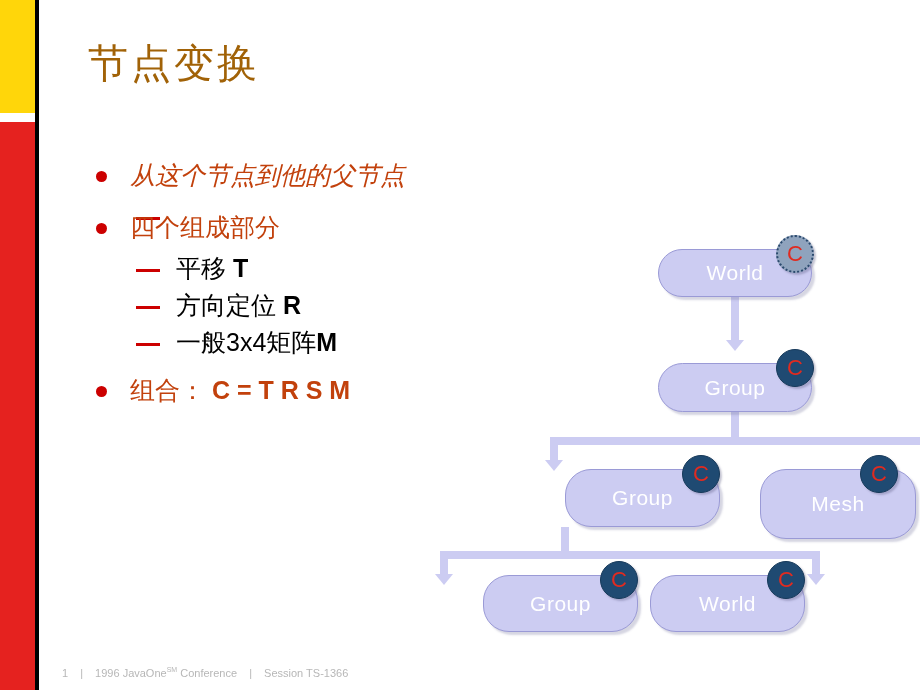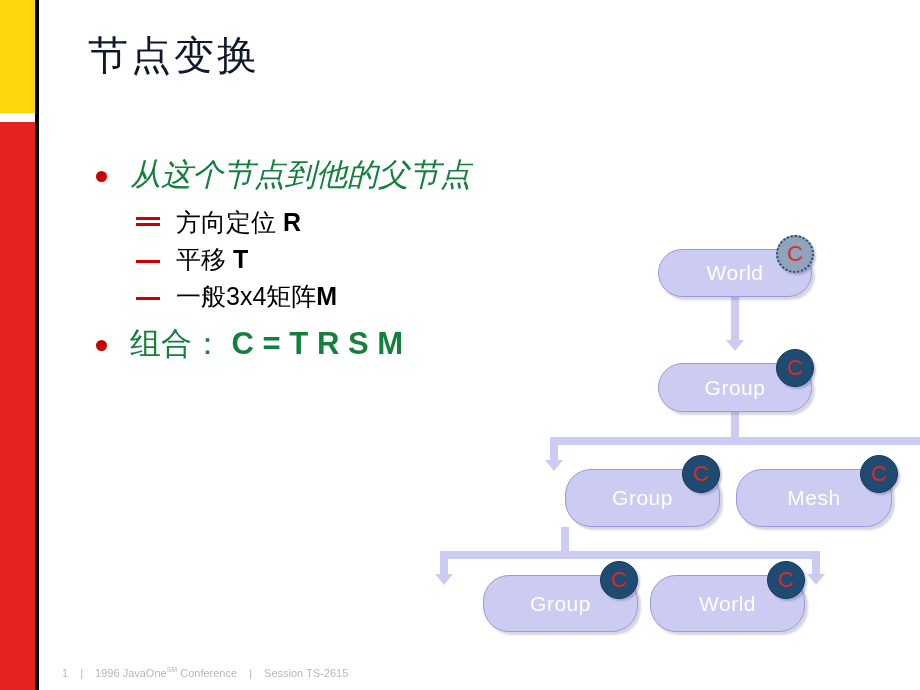--- a/index.html
+++ b/index.html
@@ -41,41 +41,41 @@
     top: 0;
     width: 4px;
     height: 690px;
     background: #000000;
   }
 
   
   .title {
     position: absolute;
     left: 88px;
-    top: 29px;
+    top: 37px;
     font-size: 40px;
     line-height: 52px;
-    color: #0f172a;
+    color: #a16207;
     letter-spacing: 3px;
     white-space: nowrap;
   }
 
   
   .body-area {
     position: absolute;
     left: 88px;
     top: 152px;
     width: 470px;
   }
   .lvl1 {
     position: relative;
     padding-left: 42px;
-    font-size: 31px;
+    font-size: 25px;
     line-height: 46px;
-    color: #15803d;
+    color: #c2410c;
     white-space: nowrap;
   }
   .lvl1.ital { font-style: italic; }
   .lvl1 .dot {
     position: absolute;
     left: 8px;
     top: 19px;
     width: 11px;
     height: 11px;
     border-radius: 50%;
@@ -195,29 +195,33 @@
       <span class="dot"></span>
       <span>从这个节点到他的父节点</span>
     </div>
 
     <div class="lvl2">
       <span class="dash"></span>
     </div>
 
     <div class="spacer-sm"></div>
 
+    <div class="lvl1">
+      <span class="dot"></span>
+      <span>四个组成部分</span>
+    </div>
+
+    <div class="lvl2">
+      <span class="dash"></span>
+      <span>平移 </span><span class="bold">T</span>
+    </div>
 
     <div class="lvl2">
       <span class="dash"></span>
       <span>方向定位 </span><span class="bold">R</span>
-    </div>
-
-    <div class="lvl2">
-      <span class="dash"></span>
-      <span>平移 </span><span class="bold">T</span>
     </div>
 
 
     <div class="lvl2">
       <span class="dash"></span>
       <span>一般3x4矩阵</span><span class="bold">M</span>
     </div>
 
     <div class="spacer-sm"></div>
 
@@ -259,21 +263,21 @@
       <span>C</span>
     </div>
 
     <div class="node" style="left:105px; top:239px; width:155px; height:58px;">
       <div class="node-label">Group</div>
     </div>
     <div class="badge" style="left:222px; top:225px;">
       <span>C</span>
     </div>
 
-    <div class="node" style="left:276px; top:239px; width:156px; height:58px;">
+    <div class="node" style="left:300px; top:239px; width:156px; height:70px;">
       <div class="node-label">Mesh</div>
     </div>
     <div class="badge" style="left:400px; top:225px;">
       <span>C</span>
     </div>
 
     <div class="node" style="left:23px; top:345px; width:155px; height:57px;">
       <div class="node-label">Group</div>
     </div>
     <div class="badge" style="left:140px; top:331px;">
@@ -287,16 +291,16 @@
       <span>C</span>
     </div>
 
   </div>
 
   <div class="footer">
     <span>1</span>
     <span class="sep">|</span>
     <span>1996 JavaOne</span><sup>SM</sup><span> Conference</span>
     <span class="sep">|</span>
-    <span>Session TS-2615</span>
+    <span>Session TS-1366</span>
   </div>
 
 </div>
 
 </body></html>

